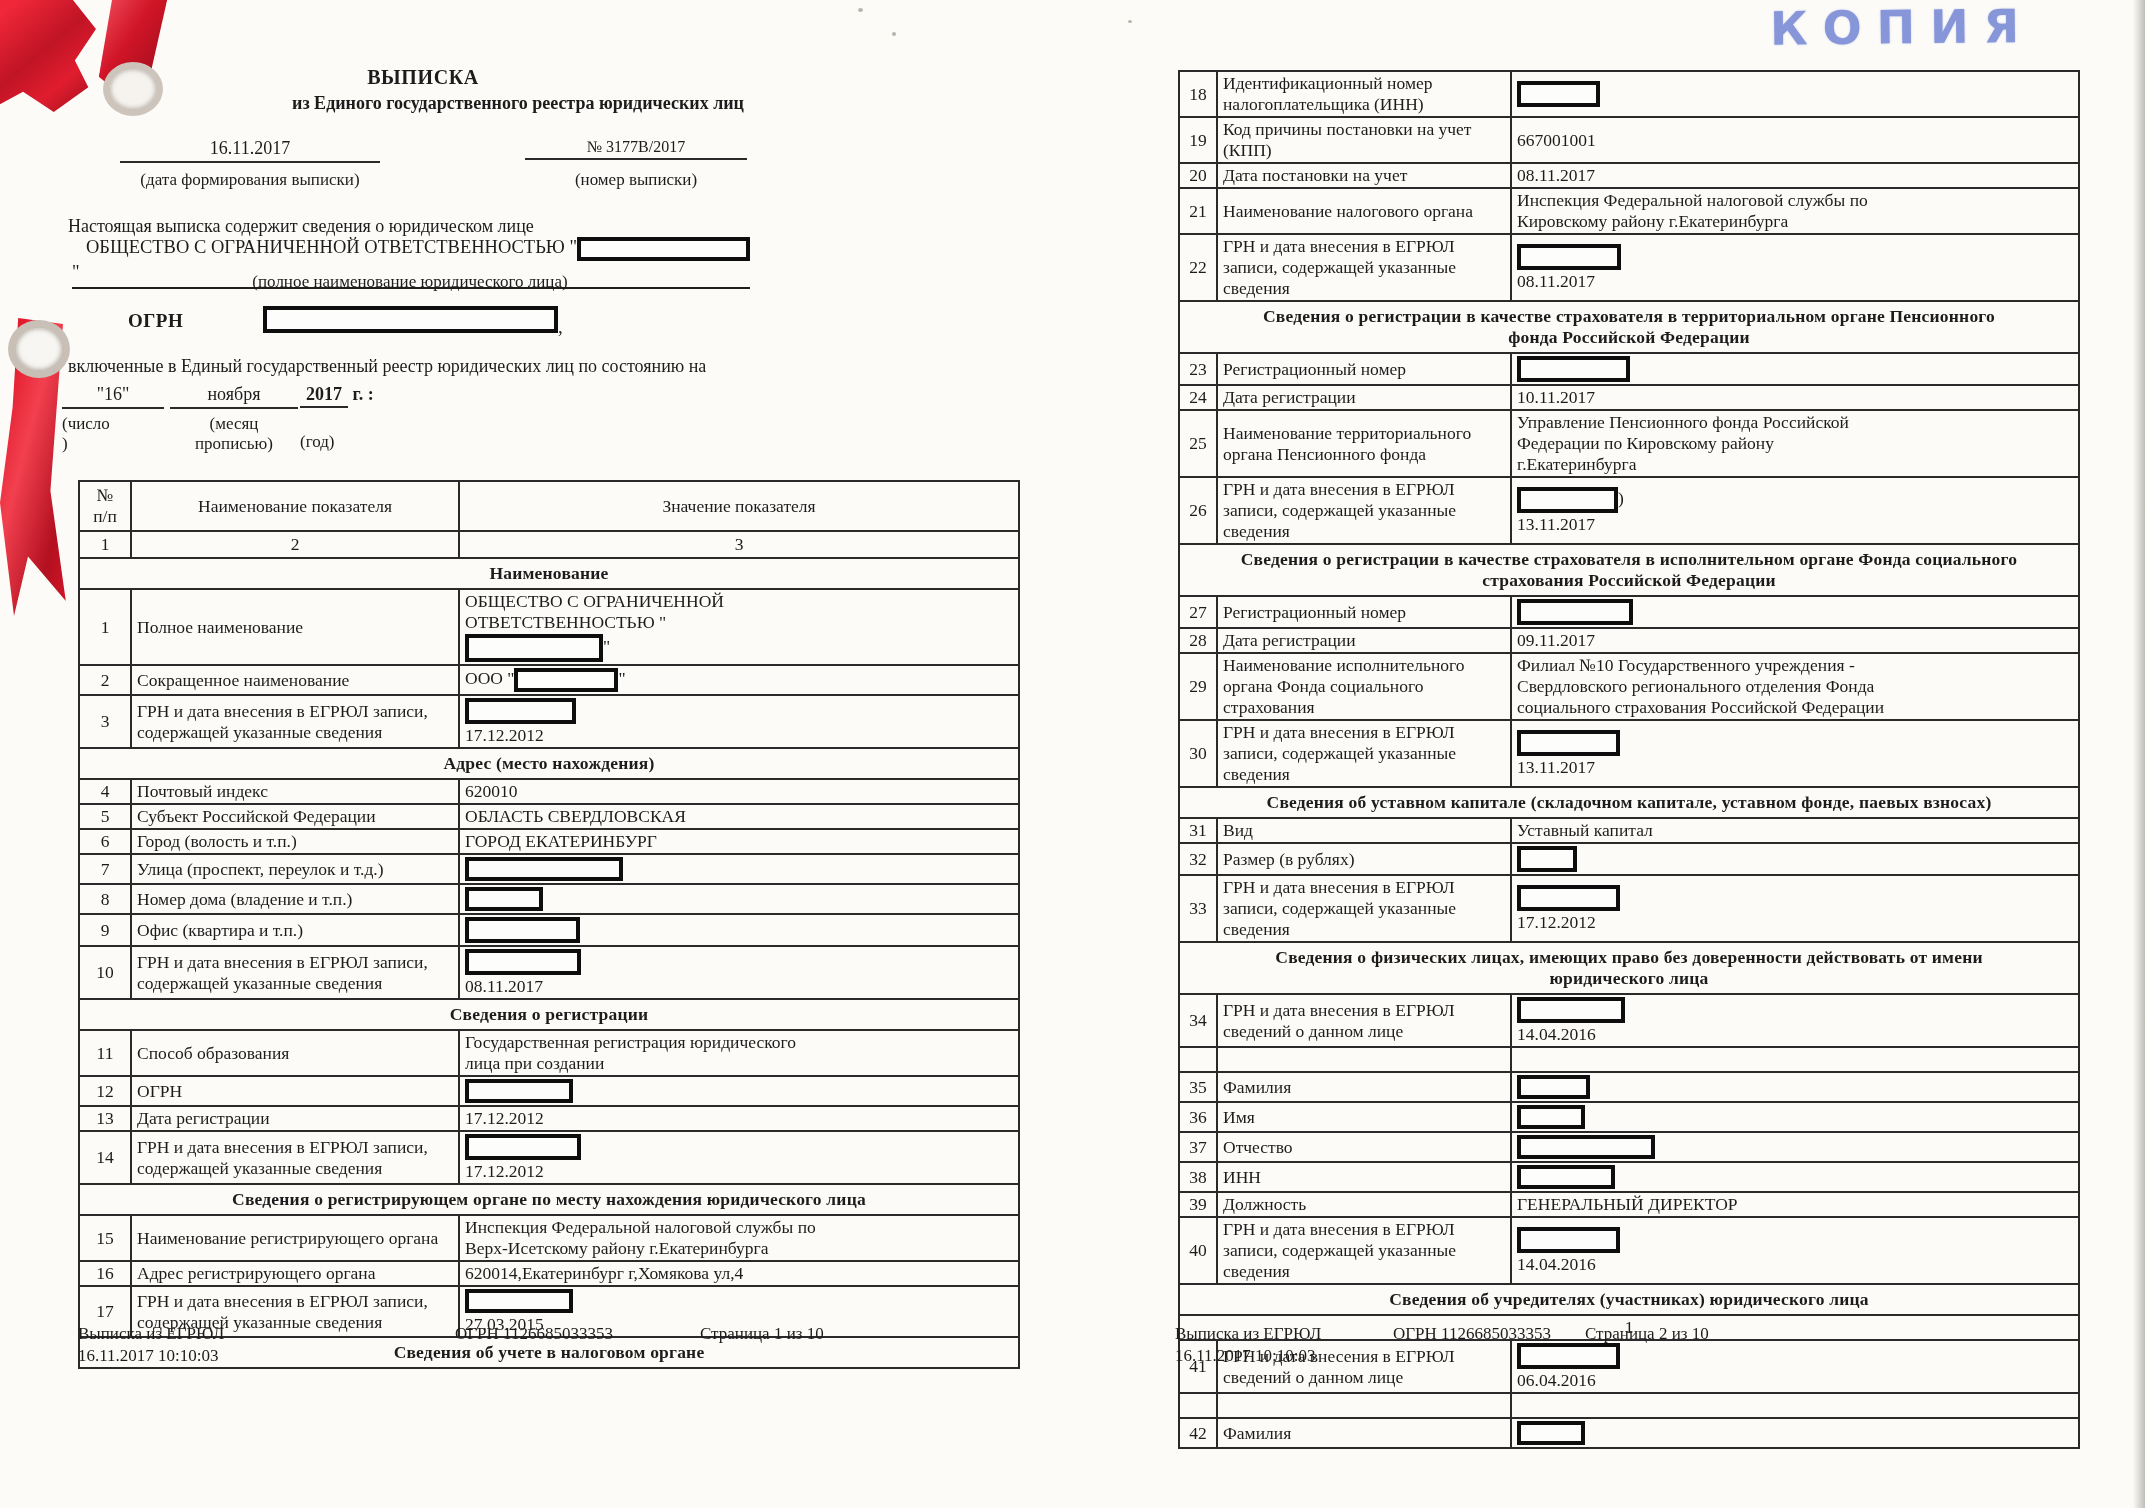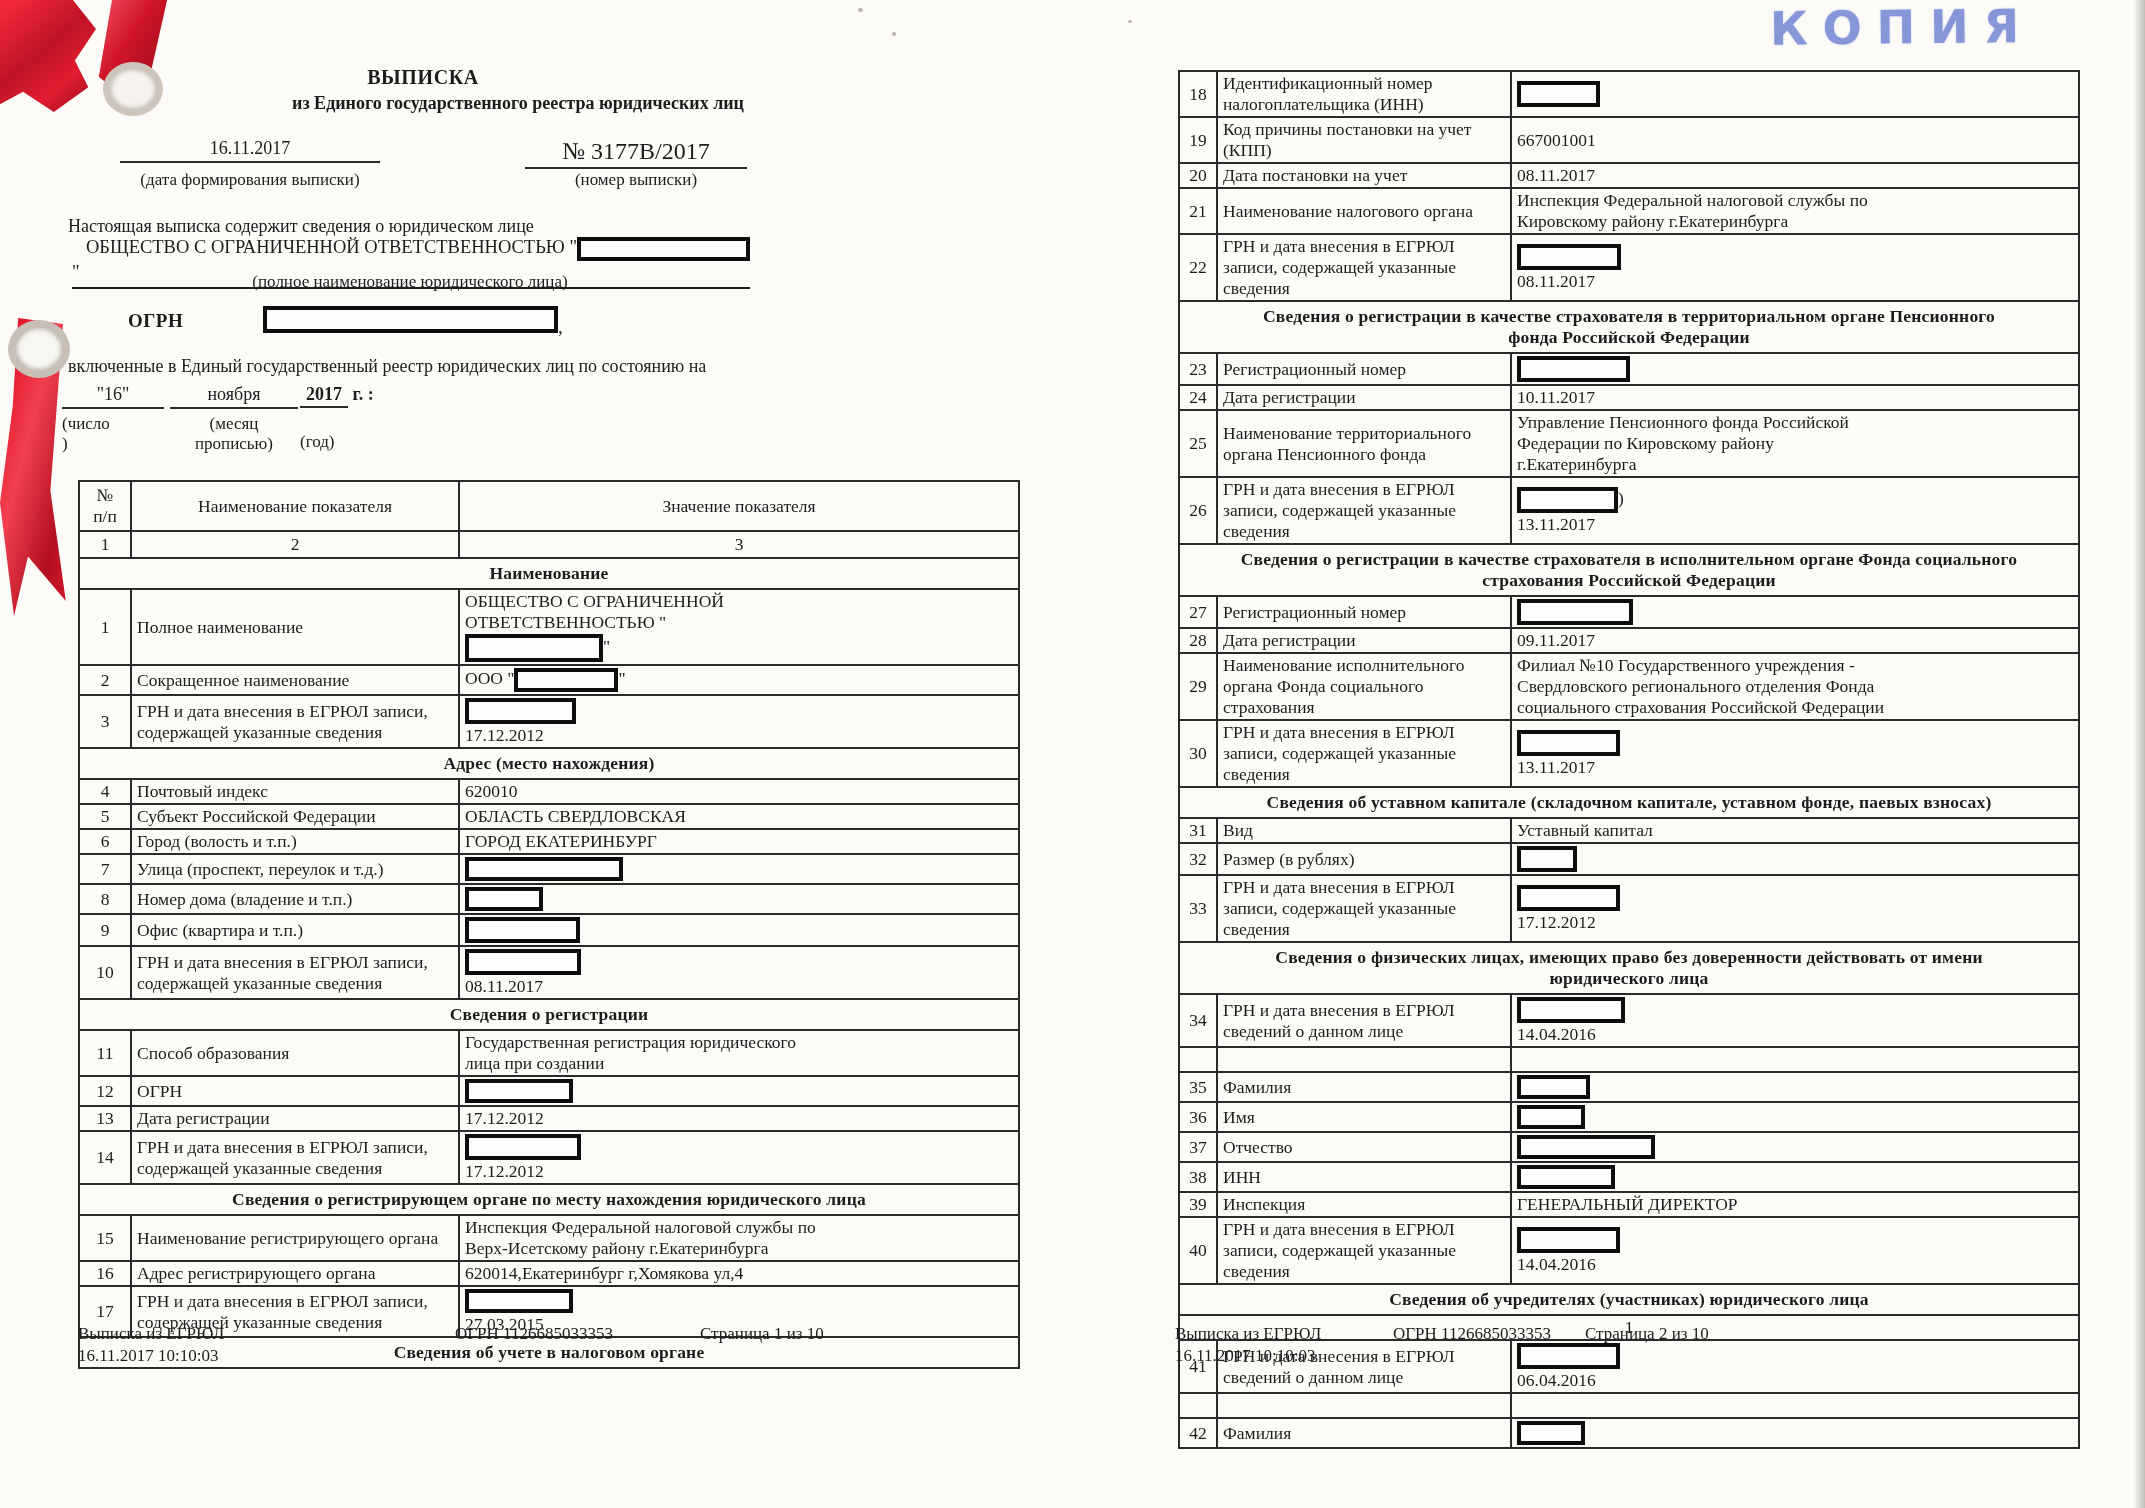--- a/index.html
+++ b/index.html
@@ -8,21 +8,21 @@
   .abs{position:absolute;}
   .edge{position:absolute;right:0;top:0;width:12px;height:100%;
         background:linear-gradient(to right,rgba(0,0,0,0),rgba(120,115,105,.45));}
 
   
   .t1{left:78px;top:66px;width:690px;text-align:center;font-size:20px;font-weight:bold;letter-spacing:.6px;}
   .t2{left:78px;top:93px;width:880px;text-align:center;font-size:18px;font-weight:bold;}
   .uline{border-bottom:2px solid #2a2a2a;padding-bottom:2px;}
   .date-val{left:120px;top:138px;width:260px;text-align:center;font-size:18px;}
   .date-lab{left:85px;top:170px;width:330px;text-align:center;font-size:17px;}
-  .num-val{left:525px;top:138px;width:222px;text-align:center;font-size:24px;}
+  .num-val{left:525px;top:138px;width:222px;text-align:center;font-size:16px;}
   .num-lab{left:525px;top:170px;width:222px;text-align:center;font-size:17px;}
   .intro{left:68px;top:216px;font-size:18px;}
   .company{left:72px;top:236px;width:678px;font-size:18.5px;font-weight:normal;
            border-bottom:2.5px solid #1e1e1e;padding-bottom:4px;text-indent:14px;}
   .company-lab{left:235px;top:272px;width:350px;text-align:center;font-size:17px;}
   .ogrn-lab{left:128px;top:310px;font-size:19px;font-weight:bold;letter-spacing:.5px;}
   .ogrn-box{left:263px;top:305px;width:287px;height:19px;}
   .ogrn-comma{left:558px;top:316px;font-size:19px;}
   .included{left:68px;top:356px;font-size:18px;}
   .day-val{left:62px;top:384px;width:102px;text-align:center;font-size:18px;}
@@ -464,21 +464,21 @@
         </tr>
         <tr>
           <td class="c0">38</td>
           <td>ИНН</td>
           <td>
             <div class="vl"><span class="redact" style="width: 90px; height: 16px;"></span></div>
           </td>
         </tr>
         <tr>
           <td class="c0">39</td>
-          <td>Инспекция</td>
+          <td>Должность</td>
           <td>
             <div class="vl"><span>ГЕНЕРАЛЬНЫЙ ДИРЕКТОР</span></div>
           </td>
         </tr>
         <tr>
           <td class="c0">40</td>
           <td>ГРН и дата внесения в ЕГРЮЛ записи, содержащей указанные сведения</td>
           <td>
             <div class="vl"><span class="redact" style="width: 95px; height: 18px;"></span></div>
             <div class="vl"><span>14.04.2016</span></div>

